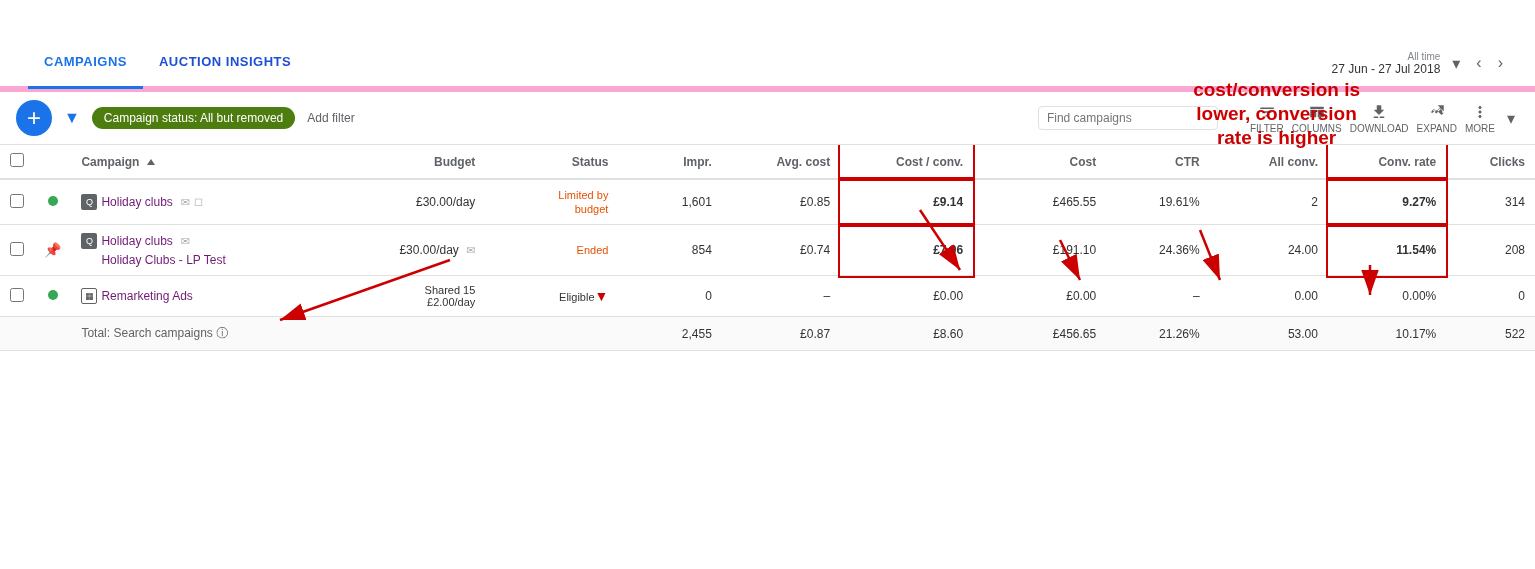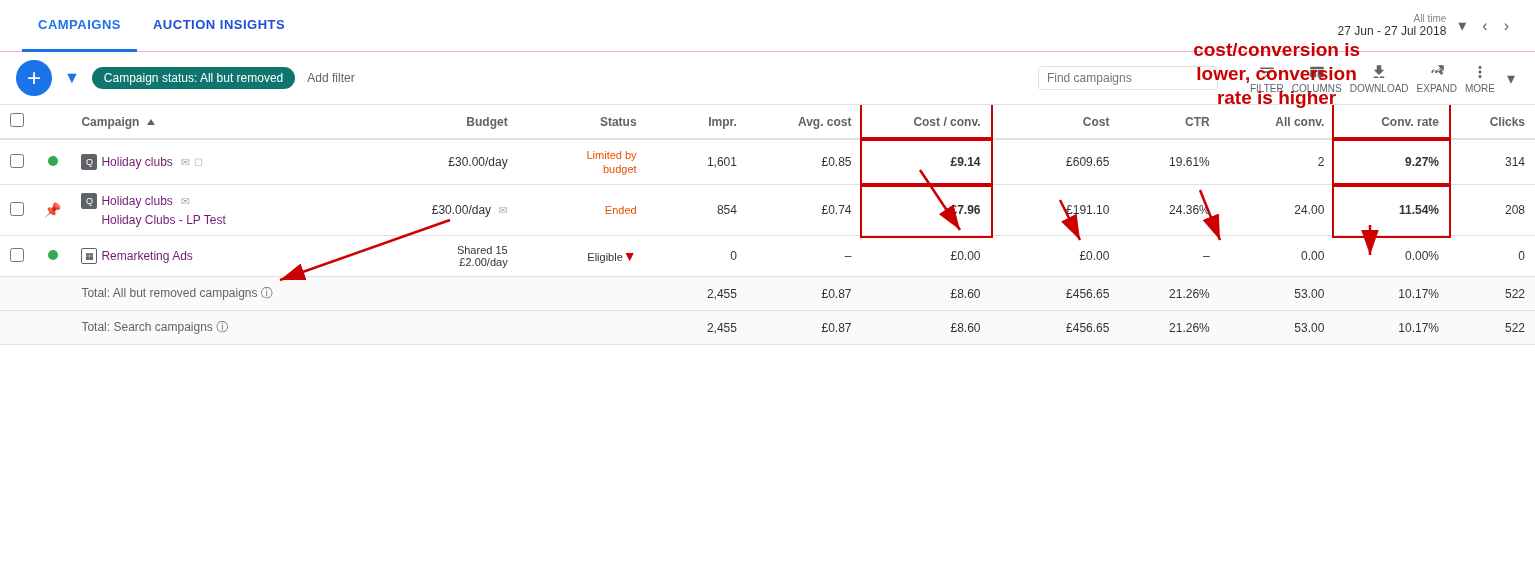--- a/index.html
+++ b/index.html
@@ -1,33 +1,33 @@
 <!DOCTYPE html>
 <html><head>
   <meta charset="utf-8">
   <style>
     * { box-sizing: border-box; margin: 0; padding: 0; }
     body { font-family: Arial, sans-serif; font-size: 12px; background: #fff; color: #333; overflow-x: hidden; }
 
     
-    .top-nav { display: flex; align-items: center; border-bottom: 1px solid #f9a8d4; padding: 0 22px; height: 52px; }
+    .top-nav { display: flex; align-items: center; border-bottom: 6px solid #f9a8d4; padding: 0 28px; height: 52px; margin-top: 40px; }
     .tab { padding: 0 16px; height: 52px; display: flex; align-items: center; font-size: 13px; font-weight: 600; cursor: pointer; color: #1d4ed8; border-bottom: 3px solid transparent; text-transform: uppercase; letter-spacing: 0.5px; }
     .tab.active { color: #1a73e8; border-bottom: 3px solid #1a73e8; }
 
     
     .top-right { margin-left: auto; display: flex; align-items: center; gap: 8px; font-size: 12px; color: #5f6368; }
     .date-label { font-size: 10px; color: #80868b; }
     .date-value { font-size: 12px; color: #333; }
     .nav-btn { background: none; border: none; cursor: pointer; color: #5f6368; font-size: 16px; padding: 4px; }
 
     
     .toolbar { display: flex; align-items: center; padding: 8px 16px; gap: 12px; border-bottom: 1px solid #e0e0e0; }
     .add-btn { width: 36px; height: 36px; border-radius: 50%; background: #1a73e8; color: #fff; border: none; font-size: 24px; cursor: pointer; display: flex; align-items: center; justify-content: center; font-weight: 300; }
     .filter-icon { color: #1a73e8; font-size: 16px; cursor: pointer; }
-    .filter-tag { background: #0f766e; color: #fff; border-radius: 16px; padding: 4px 12px; font-size: 12px; cursor: pointer; }
+    .filter-tag { background: #4d7c0f; color: #fff; border-radius: 16px; padding: 4px 12px; font-size: 12px; cursor: pointer; }
     .add-filter { color: #5f6368; font-size: 12px; cursor: pointer; }
     .search-box { margin-left: auto; border: 1px solid #e0e0e0; border-radius: 4px; padding: 4px 8px; font-size: 12px; width: 180px; }
 
     
     .toolbar-right { display: flex; align-items: center; gap: 8px; margin-left: 20px; }
     .toolbar-icon-btn { background: none; border: none; cursor: pointer; color: #5f6368; font-size: 18px; display: flex; flex-direction: column; align-items: center; font-size: 10px; gap: 2px; }
     .toolbar-icon-btn svg { width: 18px; height: 18px; }
 
     
     .table-wrap { overflow-x: auto; position: relative; }
@@ -159,21 +159,21 @@
               <a class="link-blue">Holiday clubs</a>
               <span class="envelope">✉</span>
               <span style="font-size:10px;color:#aaa;">☐</span>
             </span>
           </td>
           <td>£30.00/day</td>
           <td><span class="status-limited">Limited by<br>budget</span></td>
           <td>1,601</td>
           <td>£0.85</td>
           <td style="outline:2px solid #cc0000; font-weight:bold;">£9.14</td>
-          <td>£609.65</td>
+          <td>£465.55</td>
           <td>19.61%</td>
           <td>2</td>
           <td style="outline:2px solid #cc0000; font-weight:bold;">9.27%</td>
           <td>314</td>
         </tr>
 
         <tr>
           <td style="text-align:center;"><input type="checkbox" class="checkbox" style=""></td>
           <td style="text-align:center;"><span style="color:#1a73e8;font-size:14px;">📌</span></td>
           <td class="left">
@@ -216,34 +216,20 @@
           <td>£0.00</td>
           <td>£0.00</td>
           <td>–</td>
           <td>0.00</td>
           <td>0.00%</td>
           <td>0</td>
         </tr>
 
         <tr class="total-row">
           <td colspan="2"></td>
-          <td class="left">Total: All but removed campaigns ⓘ</td>
-          <td></td>
-          <td></td>
-          <td>2,455</td>
-          <td>£0.87</td>
-          <td>£8.60</td>
-          <td>£456.65</td>
-          <td>21.26%</td>
-          <td>53.00</td>
-          <td>10.17%</td>
-          <td>522</td>
-        </tr>
-        <tr class="total-row">
-          <td colspan="2"></td>
           <td class="left">Total: Search campaigns ⓘ</td>
           <td></td>
           <td></td>
           <td>2,455</td>
           <td>£0.87</td>
           <td>£8.60</td>
           <td>£456.65</td>
           <td>21.26%</td>
           <td>53.00</td>
           <td>10.17%</td>

